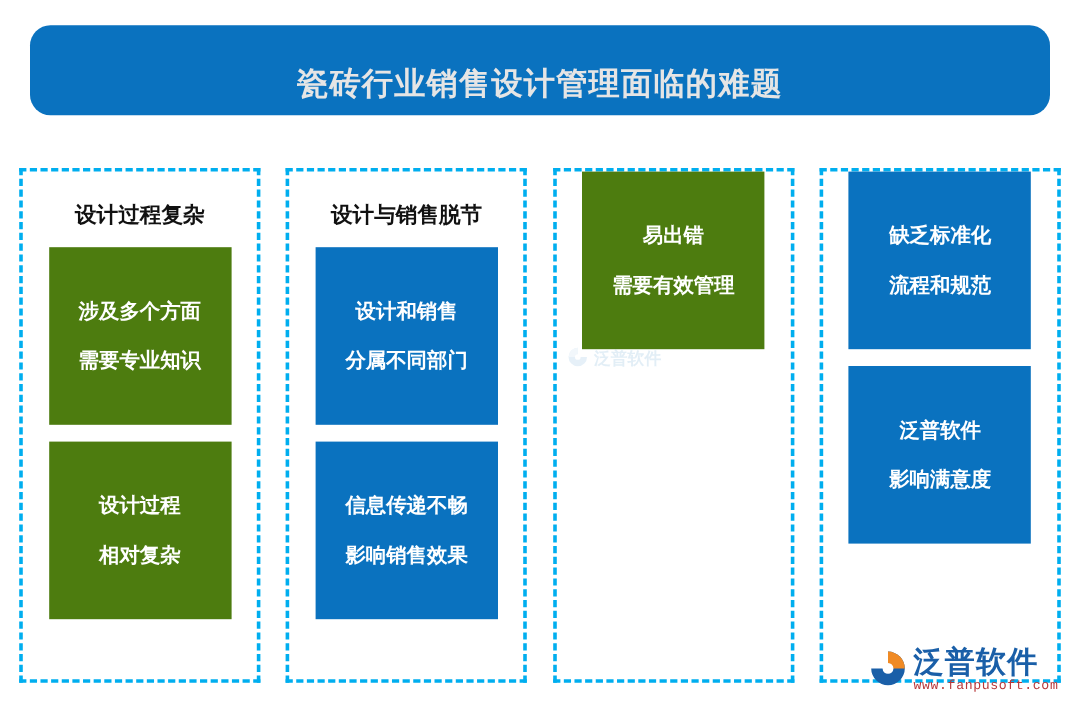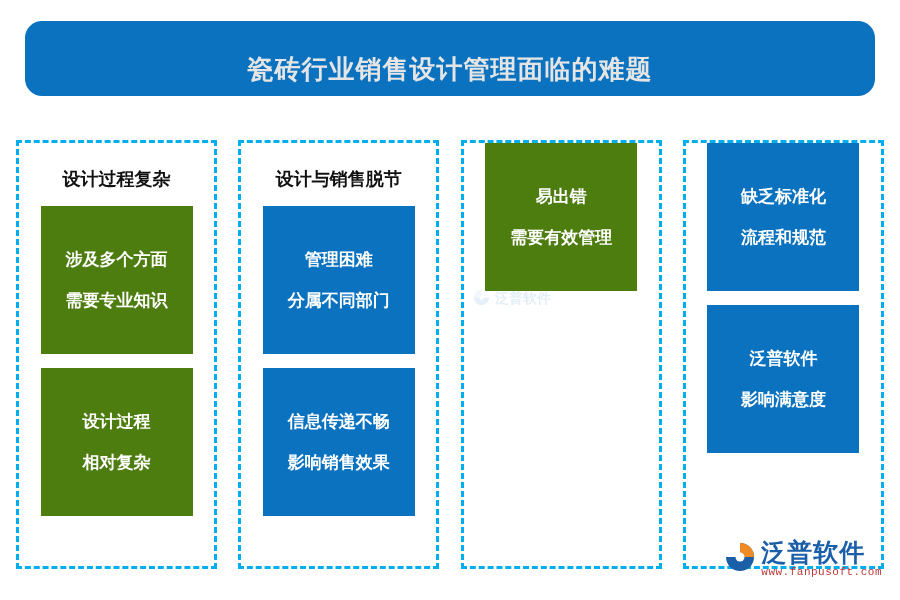--- a/index.html
+++ b/index.html
@@ -185,21 +185,21 @@
       </div>
       <div class="card light">
         <div class="card-line">设计过程</div>
         <div class="card-line">相对复杂</div>
       </div>
     </div>
 
     <div class="column">
       <div class="column-header">设计与销售脱节</div>
       <div class="card dark">
-        <div class="card-line">管理困难</div>
+        <div class="card-line">设计和销售</div>
         <div class="card-line">分属不同部门</div>
       </div>
       <div class="card dark">
         <div class="card-line">信息传递不畅</div>
         <div class="card-line">影响销售效果</div>
       </div>
     </div>
 
     <div class="column">
       <div class="card light">

